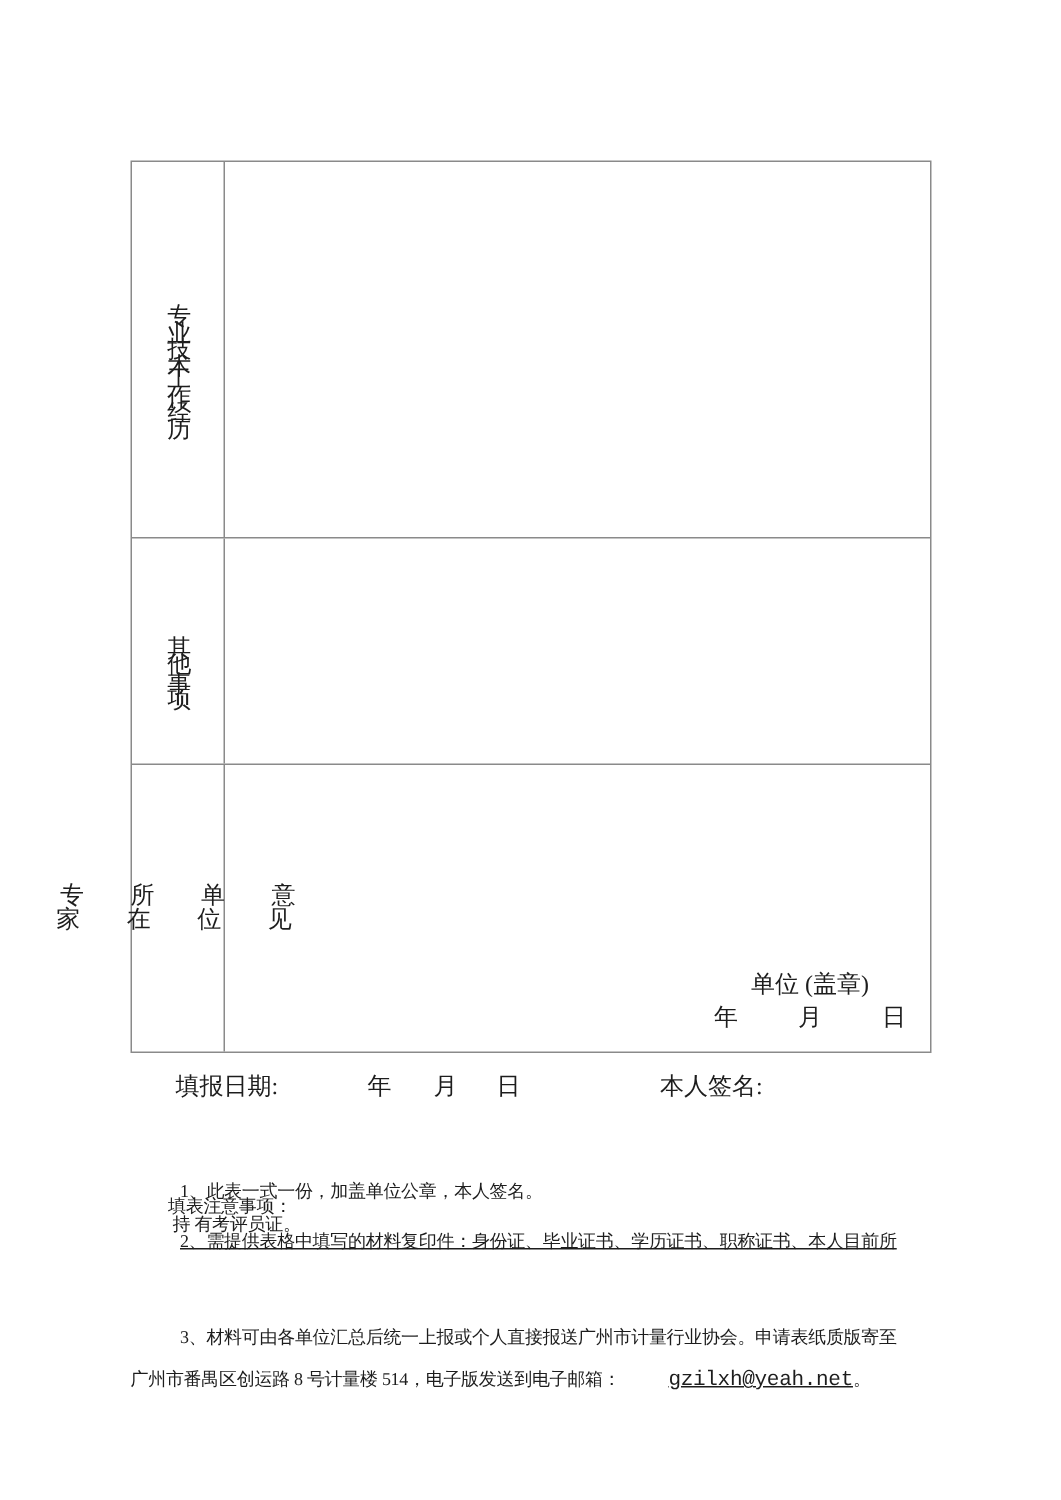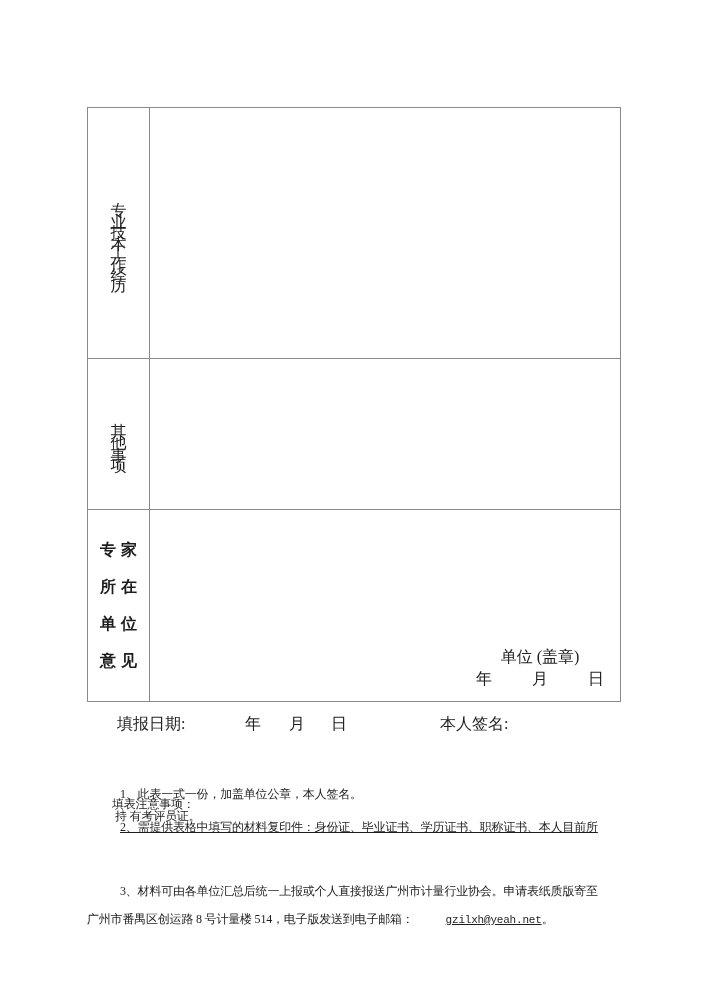--- a/index.html
+++ b/index.html
@@ -35,24 +35,24 @@
   .vtext {
     writing-mode: vertical-lr;
     text-orientation: upright;
     letter-spacing: 11px;
     line-height: 1;
   }
   .vtext.sp12 { letter-spacing: 12px; }
   .td { flex: 1; position: relative; }
 
   .row3-head {
-    display: flex; flex-direction: column;
+    display: flex; flex-direction: row;
     gap: 21px; text-align: center;
     letter-spacing: 5px; text-indent: 5px;
-    font-size: 16px; line-height: 1; font-weight: bold;
+    font-size: 16px; line-height: 1;
   }
 
   .seal-block {
     position: absolute; right: 16px; bottom: 12px;
     width: 128px; font-size: 16px; line-height: 20px;
   }
   .seal-line1 { text-align: center; margin-bottom: 2px; }
   .seal-line2 { display: flex; justify-content: space-between; }
 
   
@@ -68,21 +68,21 @@
   .note { position: absolute; font-size: 12px; line-height: 16px; letter-spacing: -0.2px; white-space: nowrap; }
   .n-title { left: 112px; top: 796px; }
   .n1  { left: 120px; top: 786px; }
   .n2a { left: 120px; top: 819px; text-decoration: underline; }
   .n2b { left: 87px;  top: 808px; margin-left: 28px; }
   .n3a { left: 120px; top: 883px; }
   .n3b { left: 87px;  top: 911px; }
   .email-link {
     text-decoration: underline;
     font-family: "Liberation Mono", "DejaVu Sans Mono", monospace;
-    font-size: 11px;
+    font-size: 14px;
     color: #1d1d1d;
     padding-left: 32px;
   }
 </style>
 </head>
 <body>
 
 <div class="form-table">
 
   <div class="trow trow1">

